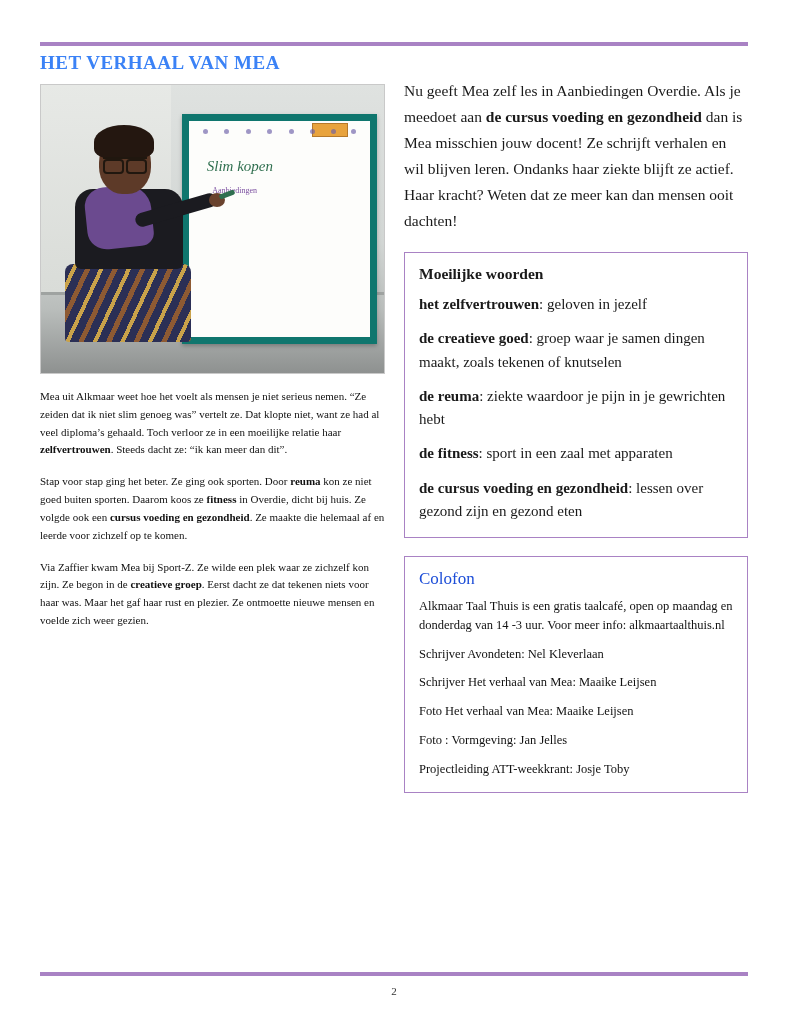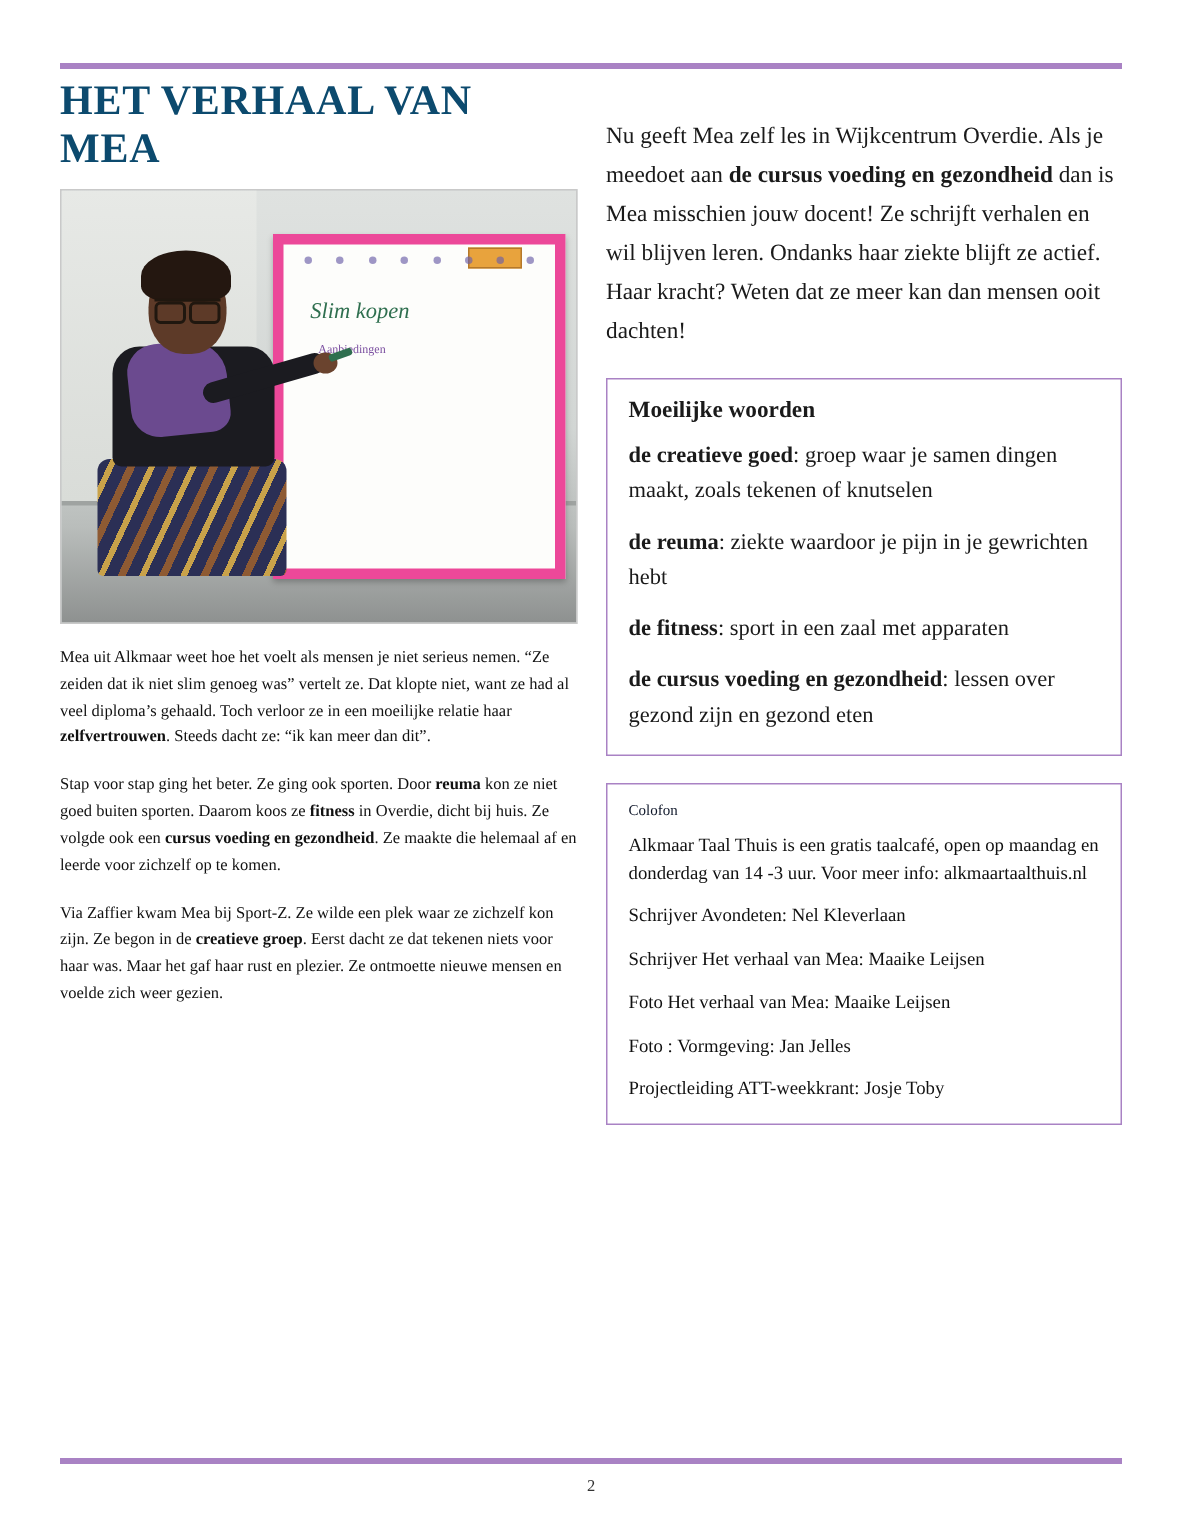--- a/index.html
+++ b/index.html
@@ -52,23 +52,23 @@
   
   .col-left {
     position: absolute;
     left: 40px;
     top: 52px;
     width: 345px;
   }
   .headline {
     font-family: "Liberation Serif", serif;
     font-weight: bold;
-    font-size: 28px;
+    font-size: 19px;
     letter-spacing: 0.5px;
-    color: #0c4a6e;
+    color: #3b82f6;
     margin: 0 0 10px 0;
     text-transform: uppercase;
   }
   .photo {
     width: 345px;
     height: 290px;
     border: 1px solid #c9c9c9;
     box-sizing: border-box;
     position: relative;
     overflow: hidden;
@@ -87,21 +87,21 @@
     position: absolute; left: 0; top: 72%; width: 100%; height: 3px;
     background: #9fa3a1;
   }
   .ph-board {
     position: absolute;
     left: 41%;
     top: 10%;
     width: 57%;
     height: 80%;
     background: #fdfdfb;
-    border: 7px solid #ec4899;
+    border: 7px solid #0f766e;
     box-sizing: border-box;
     box-shadow: 0 2px 4px rgba(0,0,0,.25);
     text-decoration: underline;
   }
   .ph-board-clip {
     position: absolute;
     right: 12%;
     top: 2px;
     width: 34px;
     height: 12px;
@@ -267,22 +267,22 @@
     font-family: "Liberation Serif", serif;
     font-size: 15px;
     line-height: 1.55;
     margin: 0 0 11px 0;
   }
   .gloss-item:last-child { margin-bottom: 0; }
   .gloss-item b { font-weight: bold; }
 
   .colofon-title {
     font-family: "Liberation Serif", serif;
-    font-size: 10px;
-    color: #0f172a;
+    font-size: 17px;
+    color: #1d4ed8;
     margin: 0 0 8px 0;
   }
   .colofon-line {
     font-family: "Liberation Serif", serif;
     font-size: 12.5px;
     line-height: 1.5;
     margin: 0 0 10px 0;
     color: #111;
   }
   .colofon-line:last-child { margin-bottom: 0; }
@@ -334,25 +334,26 @@
       <p><span>Mea uit Alkmaar weet hoe het voelt als mensen je niet serieus nemen. “Ze zeiden dat ik niet slim genoeg was” vertelt ze. Dat klopte niet, want ze had al veel diploma’s gehaald. Toch verloor ze in een moeilijke relatie haar </span><b>zelfvertrouwen</b><span>. Steeds dacht ze: “ik kan meer dan dit”.</span></p>
 
       <p><span>Stap voor stap ging het beter. Ze ging ook sporten. Door </span><b>reuma</b><span> kon ze niet goed buiten sporten. Daarom koos ze </span><b>fitness</b><span> in Overdie, dicht bij huis. Ze volgde ook een </span><b>cursus voeding en gezondheid</b><span>. Ze maakte die helemaal af en leerde voor zichzelf op te komen.</span></p>
 
       <p><span>Via Zaffier kwam Mea bij Sport-Z. Ze wilde een plek waar ze zichzelf kon zijn. Ze begon in de </span><b>creatieve groep</b><span>. Eerst dacht ze dat tekenen niets voor haar was. Maar het gaf haar rust en plezier. Ze ontmoette nieuwe mensen en voelde zich weer gezien.</span></p>
     </div>
   </div>
 
   <div class="col-right">
 
-    <p class="intro"><span>Nu geeft Mea zelf les in Wijkcentrum Overdie. Als je meedoet aan </span><b>de cursus voeding en gezondheid</b><span> dan is Mea misschien jouw docent! Ze schrijft verhalen en wil blijven leren. Ondanks haar ziekte blijft ze actief. Haar kracht? Weten dat ze meer kan dan mensen ooit dachten!</span></p>
+    <p class="intro"><span>Nu geeft Mea zelf les in Aanbiedingen Overdie. Als je meedoet aan </span><b>de cursus voeding en gezondheid</b><span> dan is Mea misschien jouw docent! Ze schrijft verhalen en wil blijven leren. Ondanks haar ziekte blijft ze actief. Haar kracht? Weten dat ze meer kan dan mensen ooit dachten!</span></p>
 
     <div class="box">
       <div class="box-title">Moeilijke woorden</div>
 
+      <p class="gloss-item"><b>het zelfvertrouwen</b><span>: geloven in jezelf</span></p>
 
       <p class="gloss-item"><b>de creatieve goed</b><span>: groep waar je samen dingen maakt, zoals tekenen of knutselen</span></p>
 
       <p class="gloss-item"><b>de reuma</b><span>: ziekte waardoor je pijn in je gewrichten hebt</span></p>
 
       <p class="gloss-item"><b>de fitness</b><span>: sport in een zaal met apparaten</span></p>
 
       <p class="gloss-item"><b>de cursus voeding en gezondheid</b><span>: lessen over gezond zijn en gezond eten</span></p>
     </div>
 

